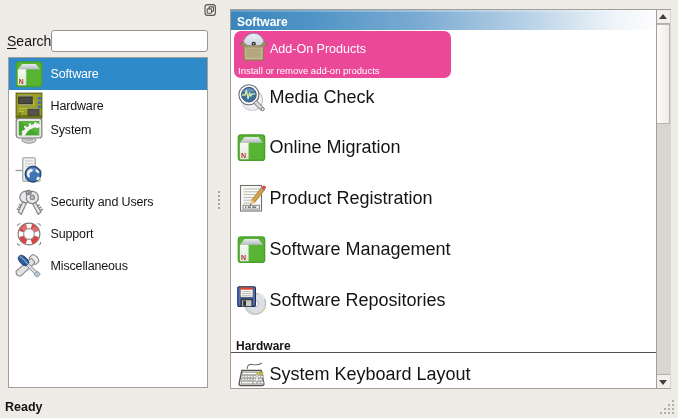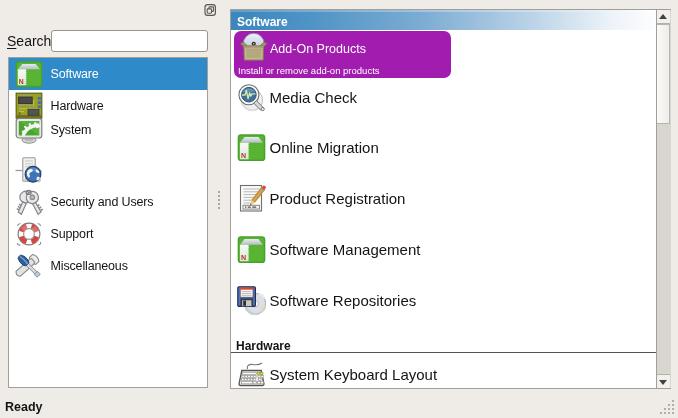--- a/index.html
+++ b/index.html
@@ -17,26 +17,26 @@
   .lrow.sel{background:#2e8ac8;}
   .lrow.sel .lab{color:#fff;}
   
   .sdot{position:absolute;left:218px;width:2px;height:2px;background:#aaa79f;}
   
   #rp{left:230px;top:9px;width:439px;height:378px;background:#fff;border:1px solid #a29e98;}
   #rphead{position:absolute;left:0;top:0;width:425px;height:20px;
      background:linear-gradient(to right,#3a86bd 0%,#4e93c5 18%,#7cacd3 45%,#b9d2e7 70%,#eef4f9 90%,#fdfdfe 100%);}
   #rphead:before{content:"";position:absolute;left:0;top:0;width:100%;height:2px;background:linear-gradient(to right,#6ba3cc,#cfe0ee 70%,#fff);opacity:.8;}
   #rphead span{position:absolute;left:6px;top:0;line-height:24px;font-weight:bold;font-size:12px;color:#fff;}
-  #selitem{position:absolute;left:3px;top:21px;width:217px;height:47px;background:#a21caf;border-radius:7px;}
+  #selitem{position:absolute;left:3px;top:21px;width:217px;height:47px;background:#ec4899;border-radius:7px;}
   #selitem .t1{position:absolute;left:36px;top:11px;font-size:12.5px;color:#fff;white-space:nowrap;}
   #selitem .t2{position:absolute;left:4px;top:34px;font-size:9.5px;color:#fff;white-space:nowrap;}
   #selitem .ic{position:absolute;left:5px;top:2px;}
   .ritem .ic{position:absolute;left:6px;}
-  .ritem .lab{position:absolute;left:38.5px;font-size:15px;line-height:29px;color:#141414;white-space:nowrap;}
+  .ritem .lab{position:absolute;left:38.5px;font-size:18px;line-height:29px;color:#141414;white-space:nowrap;}
   #sechdr{position:absolute;left:5px;top:329px;font-size:12px;font-weight:bold;color:#141414;}
   #secline{position:absolute;left:0;top:342px;width:425px;height:1px;background:#55514b;}
   
   #sb{position:absolute;left:425px;top:0;width:14px;height:378px;border-left:1px solid #a29e98;background:#d9d6d0;}
   #sbup{position:absolute;left:0;top:0;width:13px;height:13px;background:#f2f0ec;border-bottom:1px solid #b3b0aa;}
   #sbdn{position:absolute;left:0;bottom:0;width:13px;height:13px;background:#f2f0ec;border-top:1px solid #b3b0aa;}
   #sbthumb{position:absolute;left:0;top:14px;width:13px;height:100px;background:linear-gradient(to right,#fbfaf8,#efede9);border:1px solid #b8b5ae;border-left:none;box-sizing:border-box;}
   .arr{position:absolute;left:2px;width:0;height:0;}
   #sbup .arr{top:4px;border-left:4.5px solid transparent;border-right:4.5px solid transparent;border-bottom:5px solid #44413c;}
   #sbdn .arr{top:5px;border-left:4.5px solid transparent;border-right:4.5px solid transparent;border-top:5px solid #44413c;}

